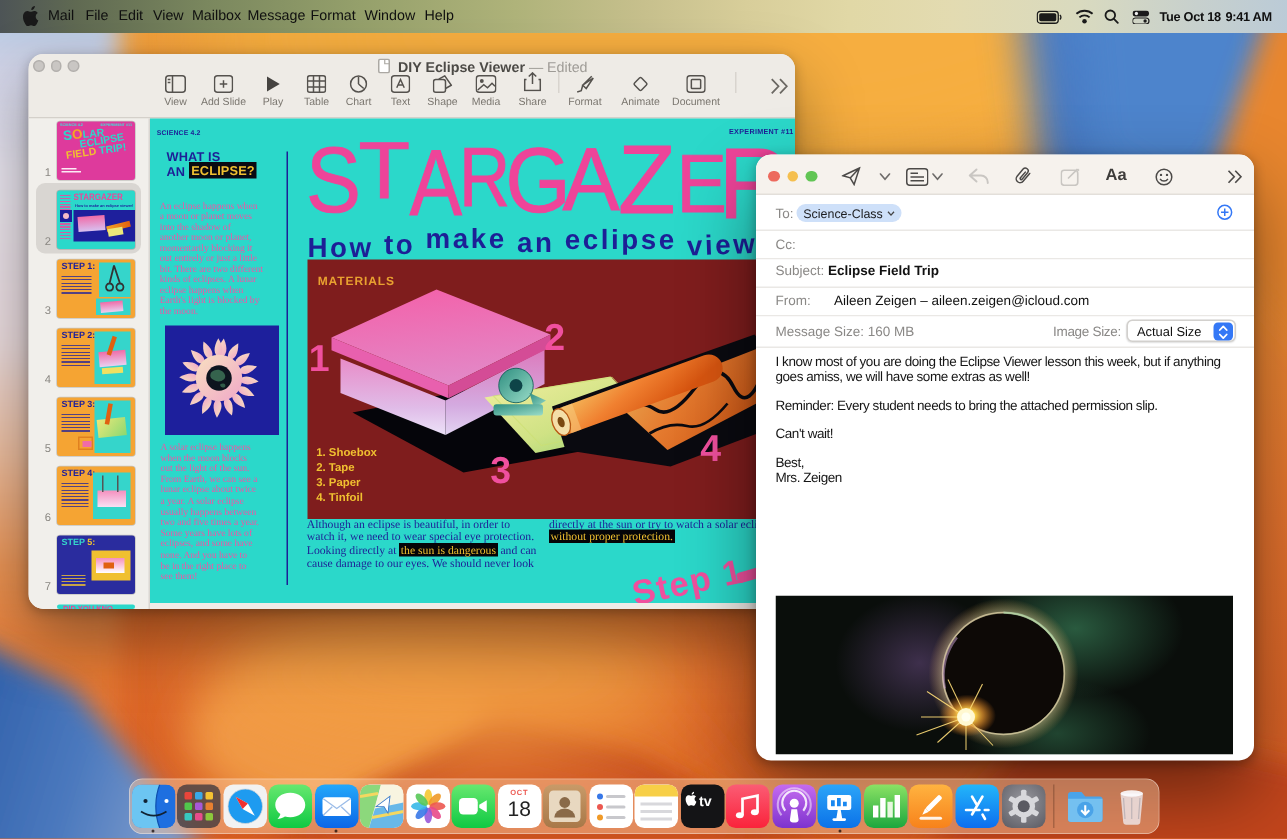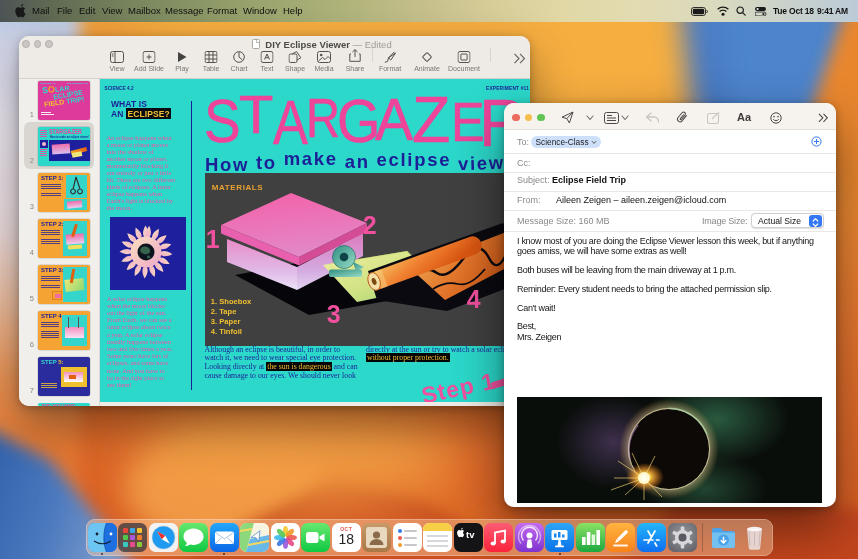--- a/index.html
+++ b/index.html
@@ -348,21 +348,21 @@
 
   <div class="abs navy" style="left:105px;top:71.5px;font-size:18.5px;font-weight:bold;letter-spacing:1.7px;white-space:nowrap">
     <span style="display:inline-block;transform:translateY(3px)">How</span>
     <span style="display:inline-block;transform:translateY(1px)">to</span>
     <span style="display:inline-block;transform:translateY(-3px)">make</span>
     <span style="display:inline-block;transform:translateY(0px)">an</span>
     <span style="display:inline-block;transform:translateY(-2px)">eclipse</span>
     <span style="display:inline-block;transform:translateY(1px) rotate(-2deg)">viewer!</span>
   </div>
 
-  <div class="abs" style="left:104.8px;top:94.4px;width:326px;height:172.4px;background:#404040">
+  <div class="abs" style="left:104.8px;top:94.4px;width:326px;height:172.4px;background:#7f1d1d">
    <span class="abs" style="left:7px;top:10px;font-size:8px;font-weight:bold;letter-spacing:0.6px;color:#E8A030">MATERIALS</span>
    <svg class="abs" style="left:0;top:0" width="326" height="172" viewBox="0 0 326 172">
     <defs>
      <linearGradient id="boxg" x1="0" y1="0" x2="0" y2="1">
               <stop offset="0" stop-color="#E88CC8"></stop>
               <stop offset="0.65" stop-color="#E0BCE8"></stop>
               <stop offset="1" stop-color="#ECE2F8"></stop>
             </linearGradient>
      <linearGradient id="boxg2" x1="0" y1="0" x2="0" y2="1">
               <stop offset="0" stop-color="#DC7ABC"></stop>
@@ -505,21 +505,20 @@
    <span style="position:absolute;left:6px;top:2px;font-size:8.6px;color:#111">Actual Size</span>
    <div style="position:absolute;right:1px;top:1px;width:13px;height:12.7px;background:#3478F6;border-radius:3px">
      <svg width="13" height="13" viewBox="0 0 13 13">
           <path d="M4.2,5 6.5,2.6 8.8,5 M4.2,8 6.5,10.4 8.8,8" fill="none" stroke="#fff" stroke-width="1.2" stroke-linejoin="round" stroke-linecap="round"></path>
         </svg>
    </div>
  </div>
 
  <div class="bodytxt">
   <p>I know most of you are doing the Eclipse Viewer lesson this week, but if anything goes amiss, we will have some extras as well!</p>
-  <p>Both buses will be leaving from the main driveway at 1 p.m.</p>
   <p>Reminder: Every student needs to bring the attached permission slip.</p>
   <p>Can't wait!</p>
   <p>Best,<br>Mrs. Zeigen</p>
  </div>
 
  <svg class="abs" style="left:12.5px;top:294px" width="305" height="106" viewBox="0 0 305 106">
   <defs>
    <radialGradient id="gGreen" cx="0.5" cy="0.5" r="0.5">
     <stop offset="0" stop-color="#3F8E62" stop-opacity="0.85"></stop>
           <stop offset="1" stop-color="#3F8E62" stop-opacity="0"></stop>

